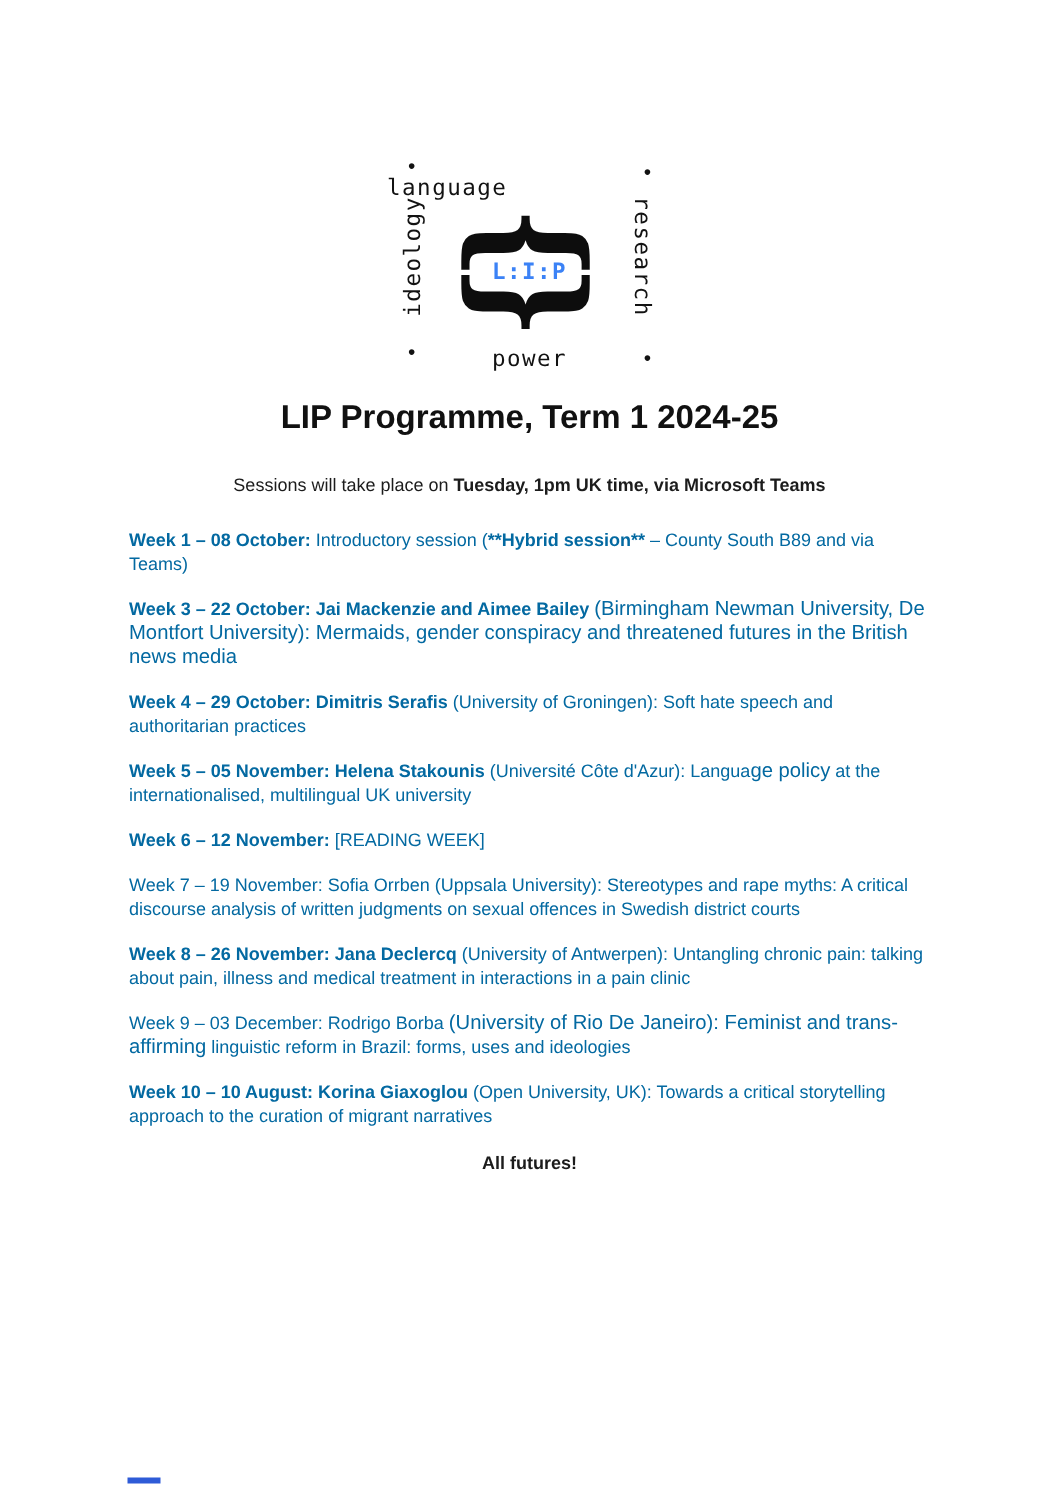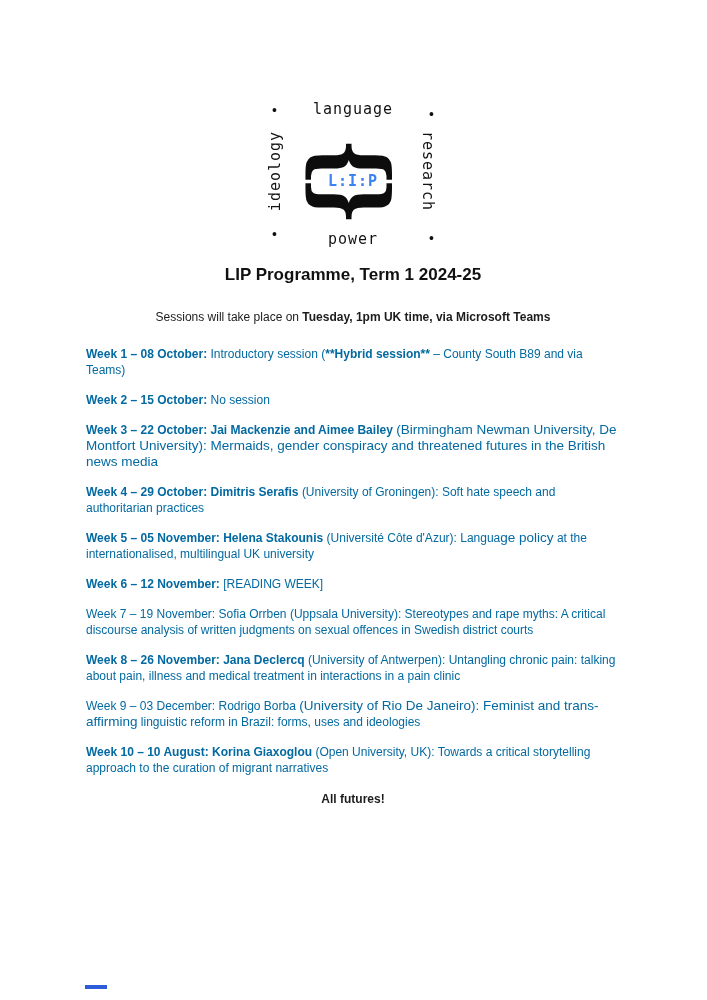--- a/index.html
+++ b/index.html
@@ -9,21 +9,21 @@
     position:relative; width:707px; height:1000px; background:#ffffff;
     overflow:hidden; margin:0 auto;
   }
 
   
   .logo { position:absolute; top:100px; left:258px; width:190px; height:148px; }
   .logo-word {
     font-family:"DejaVu Sans Mono", monospace; font-size:15px;
     letter-spacing:1px; color:#121212;
   }
-  .logo-top   { position:absolute; top:0;    left:0; width:100%; text-align:center; }
+  .logo-top   { position:absolute; top:16px;    left:0; width:100%; }
   .logo-bottom{ position:absolute; bottom:0; left:0; width:100%; text-align:center; }
   .logo-side  { position:absolute; top:62px; width:120px; text-align:center; }
   .logo-left  { left:-43px; transform:rotate(-90deg); }
   .logo-right { left:110px; transform:rotate(90deg); }
   .bullet { position:absolute; font-size:14px; color:#121212; }
   .bullet-tl { left:14px;  top:2px; }
   .bullet-tr { right:14px; top:6px; }
   .bullet-bl { left:14px;  bottom:6px; }
   .bullet-br { right:14px; bottom:2px; }
   .brace {
@@ -35,21 +35,21 @@
   .brace-bottom { top:69px; transform:translateX(-50%) rotate(90deg) scale(1.2,1.45); }
   .logo-lip {
     position:absolute; top:72px; left:0; width:100%; text-align:center;
     font-family:"DejaVu Sans Mono", monospace; font-weight:bold;
     font-size:15px; letter-spacing:1px; color:#3b82f6;
   }
 
   
   .content { position:absolute; top:265px; left:86px; width:534px; }
   .doc-title {
-    text-align:center; font-size:17px; font-weight:bold; color:#111;
+    text-align:center; font-size:22px; font-weight:bold; color:#111;
     margin-bottom:25px;
   }
   .doc-subtitle { text-align:center; font-size:12px; margin-bottom:21px; line-height:15px;margin-top:20px; }
   .week { font-size:12px; line-height:16px; margin-bottom:14px; color:#0369a1; }
   .week span.lg { font-size:13.5px; }
   .doc-footer { text-align:center; font-size:12px; font-weight:bold; margin-top:16px; }
 
   .blue-mark { position:absolute; left:85px; top:985px; width:22px; height:4px; background:#2e5bd7; }
 </style>
 </head>
@@ -71,21 +71,20 @@
     <span class="brace brace-top">{</span>
     <div class="logo-lip">L:I:P</div>
     <span class="brace brace-bottom">}</span>
   </div>
 
   <div class="content">
     <div class="doc-title">LIP Programme, Term 1 2024-25</div>
     <div class="doc-subtitle"><span>Sessions will take place on </span><span style="font-weight: bold;">Tuesday, 1pm UK time, via Microsoft Teams</span></div>
 
     <p class="week"><span style="font-weight: bold;">Week 1 – 08 October: </span><span>Introductory session (</span><span style="font-weight: bold;">**Hybrid session**</span><span> – County South B89 and via Teams)</span></p>
-    <p class="week"><span style="font-weight: bold;">Week 2 – 15 October: </span><span>No session</span></p>
     <p class="week"><span style="font-weight: bold;">Week 3 – 22 October: Jai Mackenzie and Aimee Bailey </span><span class="lg">(Birmingham Newman University, De Montfort University): Mermaids, gender conspiracy and threatened futures in the British news media</span></p>
     <p class="week"><span style="font-weight: bold;">Week 4 – 29 October: Dimitris Serafis </span><span>(University of Groningen): Soft hate speech and authoritarian practices</span></p>
     <p class="week"><span style="font-weight: bold;">Week 5 – 05 November: Helena Stakounis </span><span>(Université Côte d'Azur): Langua</span><span class="lg">ge policy</span><span> at the internationalised, multilingual UK university</span></p>
     <p class="week"><span style="font-weight: bold;">Week 6 – 12 November: </span><span>[READING WEEK]</span></p>
     <p class="week"><span style="font-weight: normal;">Week 7 – 19 November: Sofia Orrben </span><span>(Uppsala University): Stereotypes and rape myths: A critical discourse analysis of written judgments on sexual offences in Swedish district courts</span></p>
     <p class="week"><span style="font-weight: bold;">Week 8 – 26 November: Jana Declercq </span><span>(University of Antwerpen): Untangling chronic pain: talking about pain, illness and medical treatment in interactions in a pain clinic</span></p>
     <p class="week"><span style="font-weight: normal;">Week 9 – 03 December:  Rodrigo Borba </span><span class="lg">(University of Rio De Janeiro): Feminist and trans-affirming</span><span> linguistic reform in Brazil: forms, uses and ideologies</span></p>
     <p class="week"><span style="font-weight: bold;">Week 10 – 10 August:  Korina Giaxoglou </span><span>(Open University, UK): Towards a critical storytelling approach to the curation of migrant narratives</span></p>
 
     <div class="doc-footer">All futures!</div>

